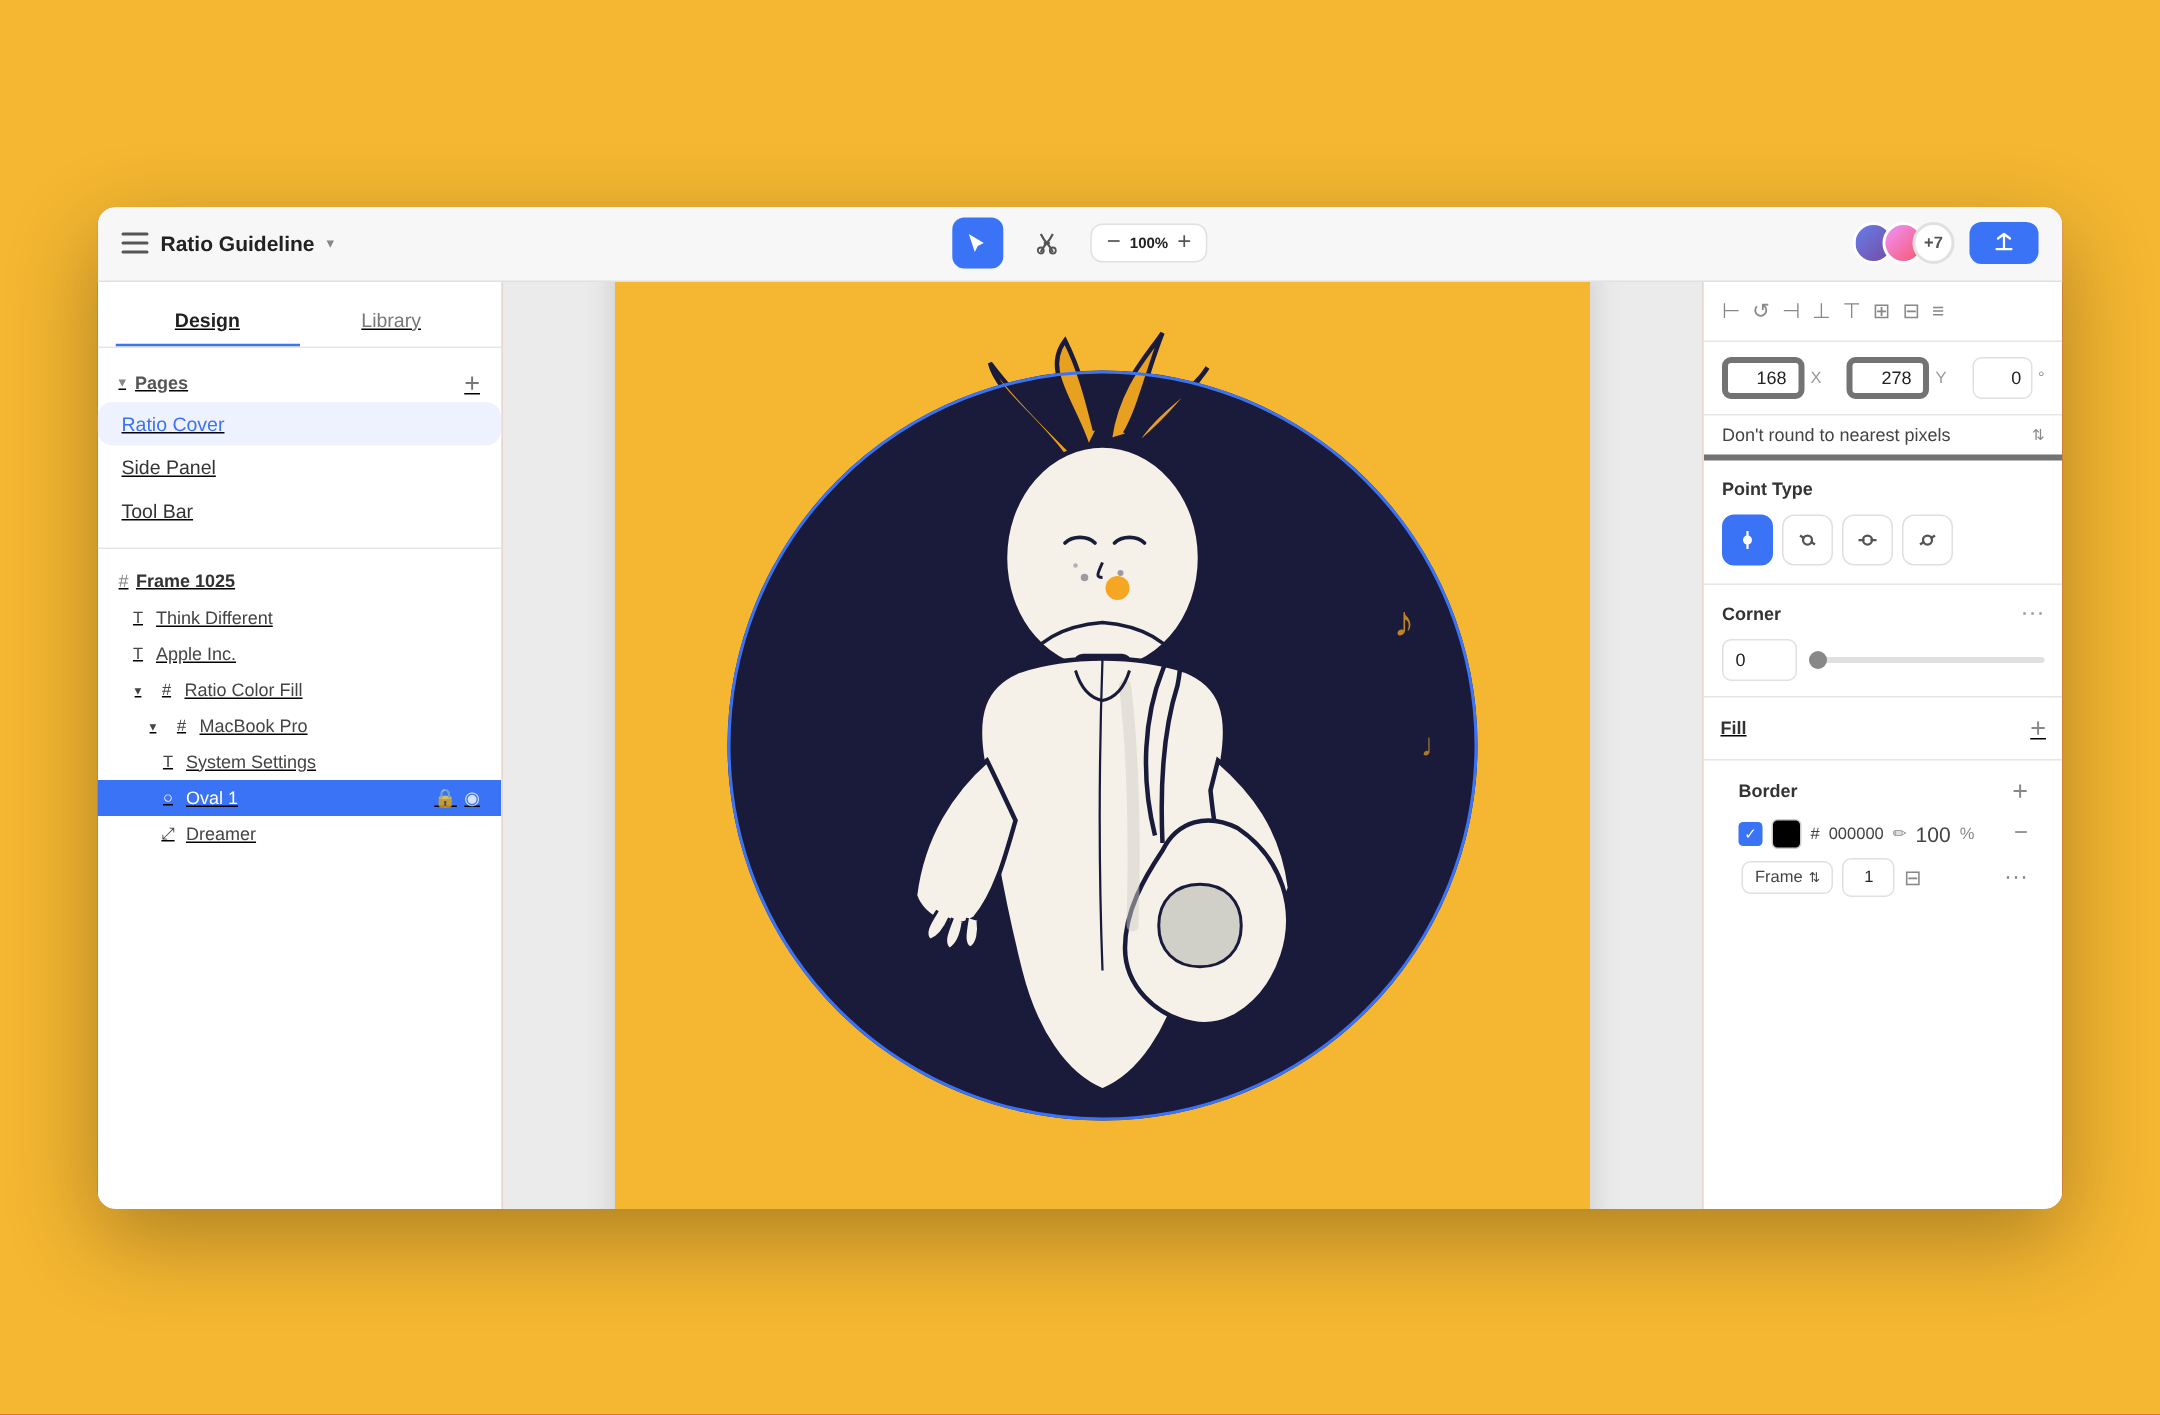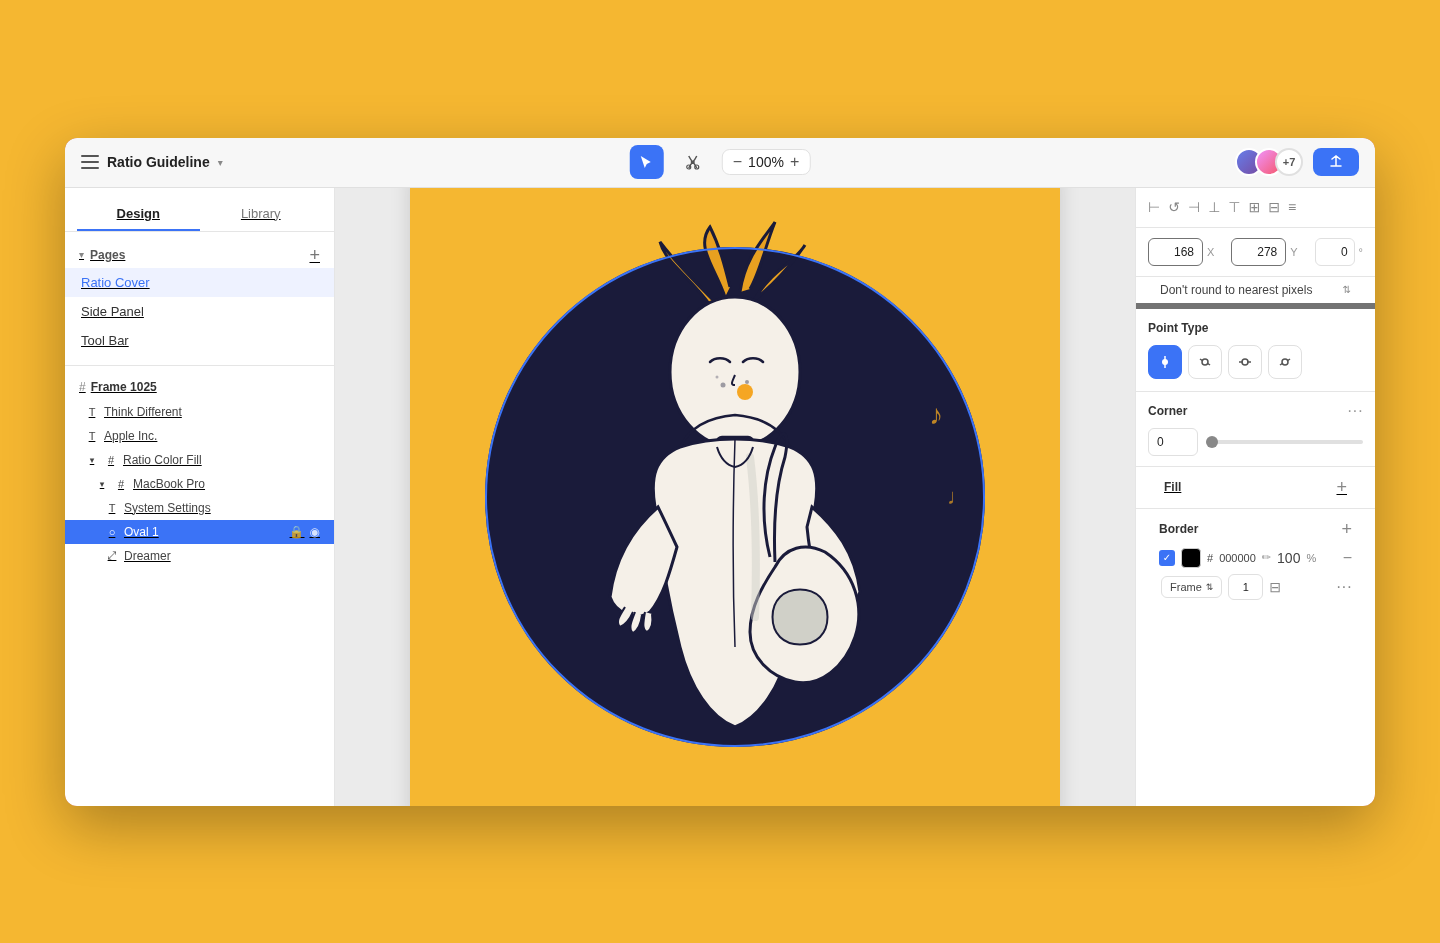--- a/index.html
+++ b/index.html
@@ -98,22 +98,22 @@
     }
     .zoom-btn {
       background: none;
       border: none;
       cursor: pointer;
       font-size: 16px;
       color: #555;
       line-height: 1;
     }
     .zoom-value {
-      font-size: 14px;
-      font-weight: 400;
+      font-size: 10px;
+      font-weight: 700;
       color: #222;
     }
     .title-bar-right {
       position: absolute;
       right: 16px;
       display: flex;
       align-items: center;
       gap: 10px;
     }
     .avatar-stack {
@@ -231,20 +231,21 @@
     }
     .page-item {
       padding: 7px 16px;
       font-size: 13px;
       color: #333;
       cursor: pointer;
     }
     .page-item.active {
       background: #EEF2FF;
       color: #3B73F6;
+      border-radius: 10px;
     }
     .layers-section {
       flex: 1;
       overflow-y: auto;
       padding: 8px 0;
     }
     .layer-item {
       display: flex;
       align-items: center;
       padding: 5px 14px;
@@ -365,21 +366,21 @@
     }
     .coord-field {
       display: flex;
       align-items: center;
       gap: 4px;
       flex: 1;
     }
     .coord-input {
       width: 55px;
       height: 28px;
-      border: 1px solid #737373;
+      border: 4px solid #737373;
       border-radius: 6px;
       font-size: 12px;
       padding: 0 8px;
       color: #222;
       background: white;
       text-align: right;
     }
     .coord-label {
       font-size: 11px;
       color: #999;
@@ -398,22 +399,22 @@
       font-size: 12px;
       padding: 0 6px;
       color: #222;
       background: white;
       text-align: right;
     }
     .pixel-dropdown {
       display: flex;
       align-items: center;
       justify-content: space-between;
-      padding: 6px 24px;
-      border-bottom: 6px solid #737373;
+      padding: 6px 12px;
+      border-bottom: 4px solid #737373;
       cursor: pointer;
     }
     .pixel-dropdown-text {
       font-size: 12px;
       color: #444;
     }
     .right-section {
       padding: 12px;
       border-bottom: 1px solid #E5E5E5;
     }
@@ -495,21 +496,21 @@
     }
     .corner-slider::-webkit-slider-thumb {
       -webkit-appearance: none;
       width: 12px;
       height: 12px;
       border-radius: 50%;
       background: #888;
       cursor: pointer;
     }
     .fill-section {
-      padding: 10px 28px;
+      padding: 10px 11px;
       border-bottom: 1px solid #E5E5E5;
       text-decoration: underline;
     }
     .section-row {
       display: flex;
       align-items: center;
       justify-content: space-between;
     }
     .section-name {
       font-size: 12px;

